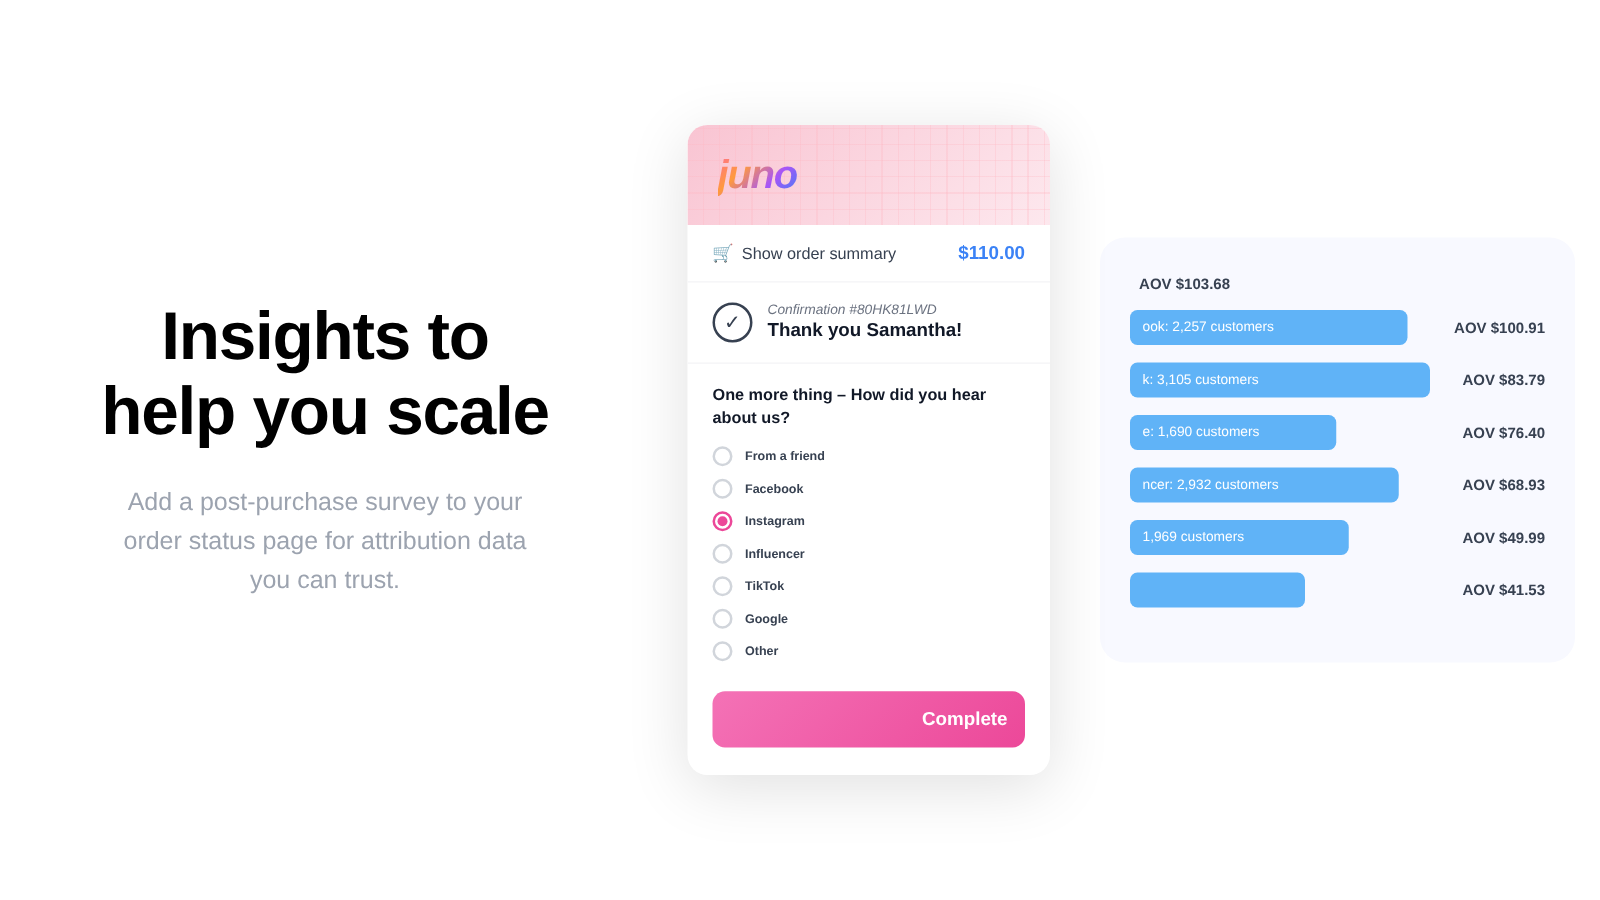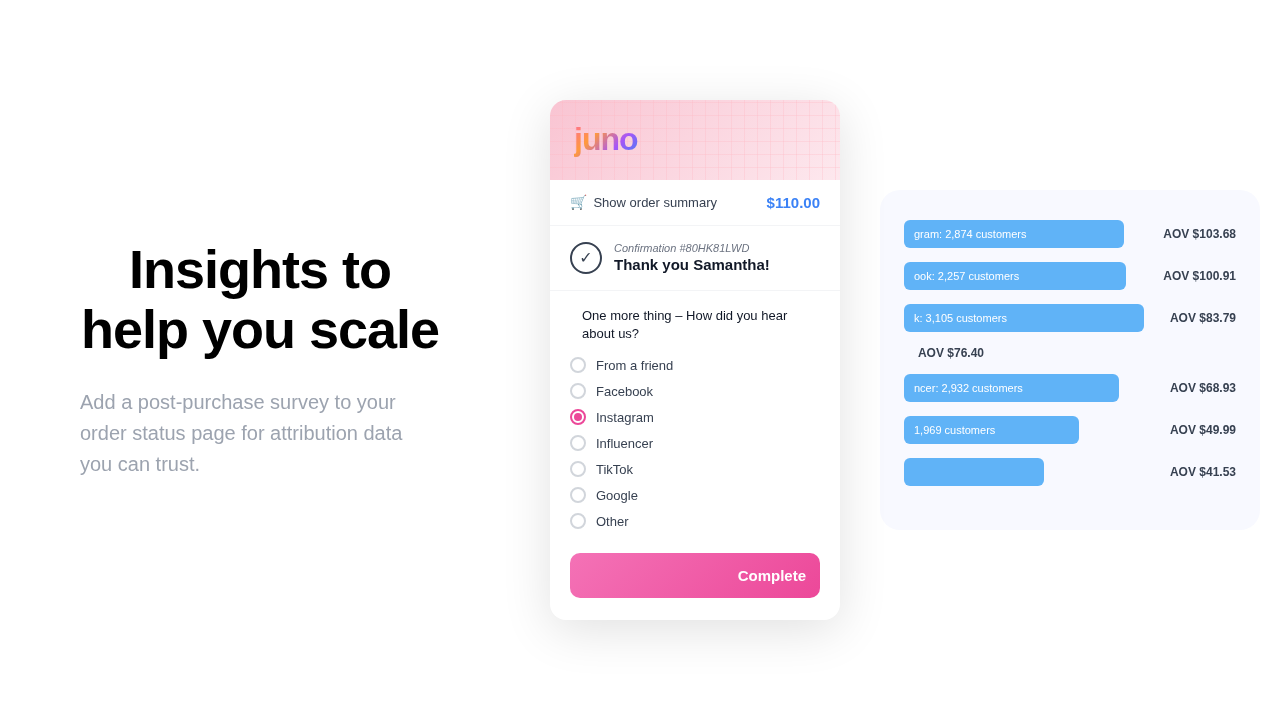--- a/index.html
+++ b/index.html
@@ -26,20 +26,21 @@
       margin-bottom: 28px;
       letter-spacing: -1px;
       text-align: center;
     }
 
     .subtext {
       font-size: 20px;
       color: #9ca3af;
       line-height: 1.55;
       font-weight: 400;
+      text-align: center;
     }
 
     .right-section {
       flex: 1;
       position: relative;
       height: 720px;
       display: flex;
       align-items: center;
       justify-content: flex-start;
     }
@@ -129,20 +130,21 @@
     .juno-logo {
       position: relative;
       z-index: 1;
       font-size: 32px;
       font-weight: 900;
       letter-spacing: -1px;
       background: linear-gradient(135deg, #ff6b9d, #ff9a3c, #a855f7, #3b82f6);
       -webkit-background-clip: text;
       -webkit-text-fill-color: transparent;
       background-clip: text;
+      font-style: italic;
     }
 
     .order-summary-bar {
       display: flex;
       justify-content: space-between;
       align-items: center;
       padding: 14px 20px;
       border-bottom: 1px solid #f3f4f6;
     }
 
@@ -198,25 +200,24 @@
       color: #111827;
       margin-top: 2px;
     }
 
     .survey-section {
       padding: 16px 20px;
     }
 
     .survey-question {
       font-size: 13px;
-      font-weight: 400;
+      font-weight: 700;
       color: #111827;
       margin-bottom: 14px;
       line-height: 1.4;
-      margin-left: 12px;
     }
 
     .survey-option {
       display: flex;
       align-items: center;
       gap: 10px;
       margin-bottom: 10px;
       cursor: pointer;
     }
 
@@ -237,22 +238,23 @@
 
     .radio-circle.selected::after {
       content: '';
       width: 8px;
       height: 8px;
       border-radius: 50%;
       background: #ec4899;
     }
 
     .option-label {
-      font-size: 13px;
+      font-size: 10px;
       color: #374151;
+      font-weight: bold;
     }
 
     .complete-btn {
       width: 100%;
       margin: 14px 0 6px;
       padding: 14px;
       background: linear-gradient(135deg, #f472b6, #ec4899);
       color: white;
       font-size: 15px;
       font-weight: 700;
@@ -267,44 +269,44 @@
 
 <div class="left-section">
   <h1 class="headline">Insights to help you scale</h1>
   <p class="subtext">Add a post-purchase survey to your order status page for attribution data you can trust.</p>
 </div>
 
 <div class="right-section">
 
   <div class="analytics-card">
   <div class="analytics-row">
-        <div class="analytics-bar-wrap">
-          <div class="analytics-bar" style="width: 220px;">
-            <span class="bar-label">gram: 2,874 customers</span>
-          </div>
-        </div>
         <span class="aov-label">AOV $103.68</span>
       </div>
       <div class="analytics-row">
         <div class="analytics-bar-wrap">
           <div class="analytics-bar" style="width: 222px;">
             <span class="bar-label">ook: 2,257 customers</span>
           </div>
         </div>
         <span class="aov-label">AOV $100.91</span>
       </div>
       <div class="analytics-row">
         <div class="analytics-bar-wrap">
           <div class="analytics-bar" style="width: 240px;">
             <span class="bar-label">k: 3,105 customers</span>
           </div>
         </div>
         <span class="aov-label">AOV $83.79</span>
       </div>
       <div class="analytics-row">
+        <div class="analytics-bar-wrap">
+          <div class="analytics-bar" style="width: 165px;">
+            <span class="bar-label">e: 1,690 customers</span>
+          </div>
+        </div>
         <span class="aov-label">AOV $76.40</span>
       </div>
       <div class="analytics-row">
         <div class="analytics-bar-wrap">
           <div class="analytics-bar" style="width: 215px;">
             <span class="bar-label">ncer: 2,932 customers</span>
           </div>
         </div>
         <span class="aov-label">AOV $68.93</span>
       </div>

